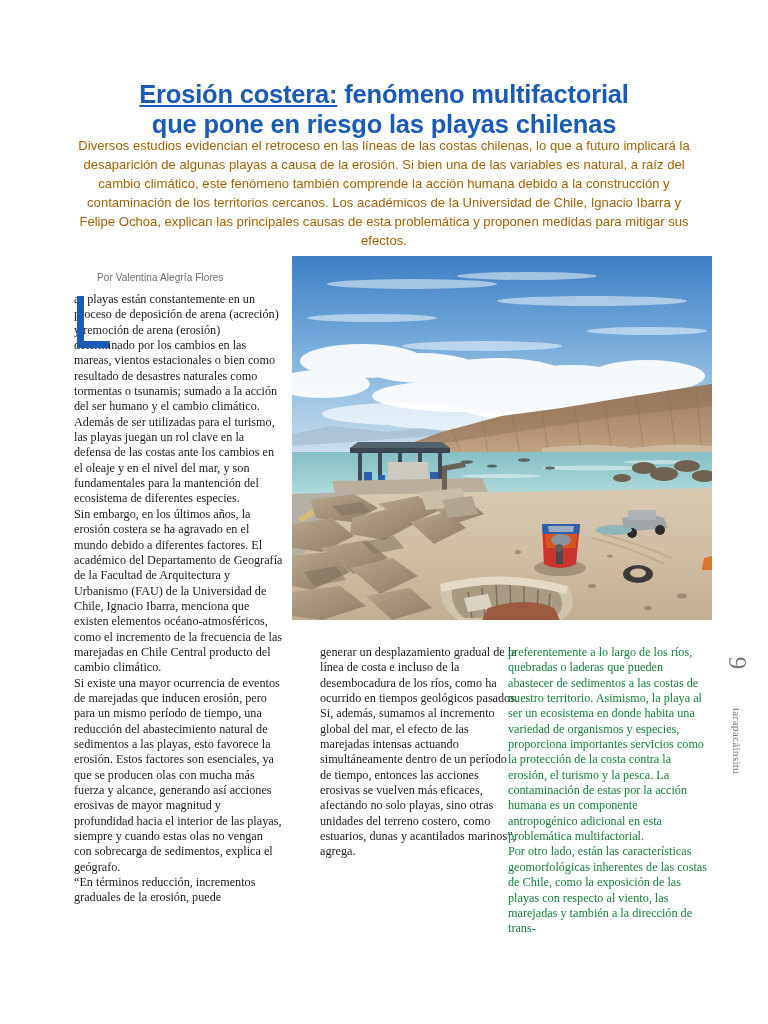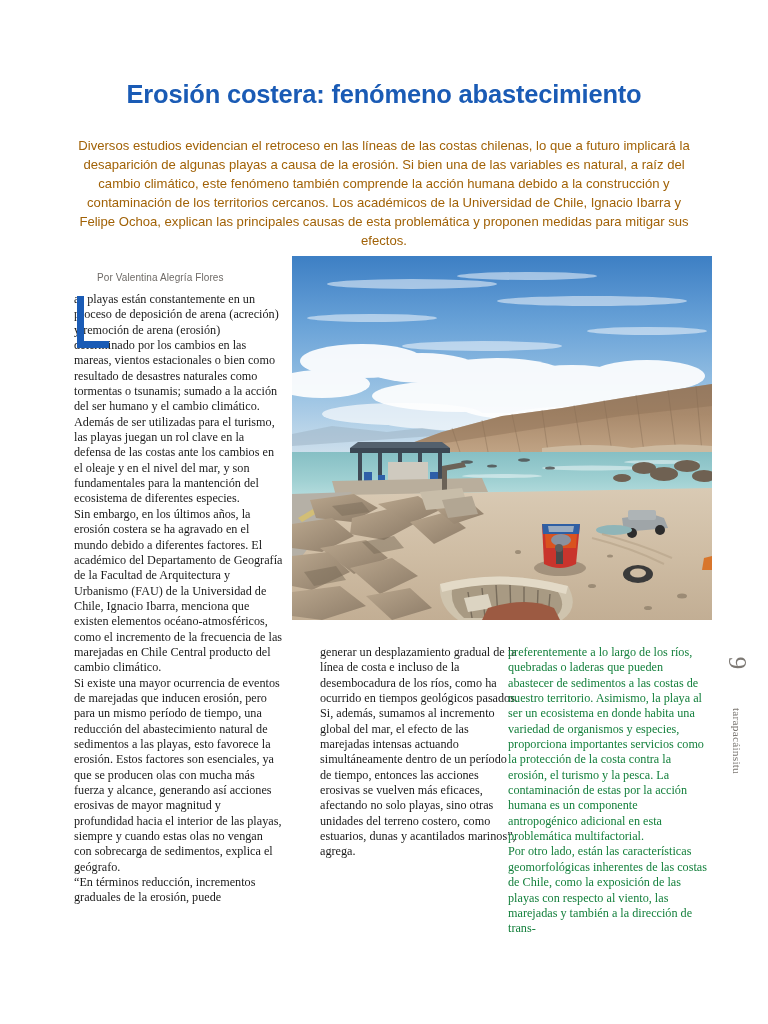--- a/index.html
+++ b/index.html
@@ -31,20 +31,21 @@
     width: 600px;
     text-align: center;
     font-family: "Liberation Sans", sans-serif;
     color: #1a5bb5;
     font-size: 25.5px;
     line-height: 30px;
     letter-spacing: -0.2px;
   }
   .headline .hl-strong {
     font-weight: 700;
+    text-decoration: underline;
   }
   .headline .hl-line2 {
     display: block;
   }
 
   
   .lead {
     position: absolute;
     left: 74px;
     top: 136px;
@@ -179,21 +180,22 @@
     line-height: 22px;
     white-space: nowrap;
   }
 </style>
 </head>
 <body>
 
 <div class="page">
 
   <h1 class="headline">
-    <span class="hl-strong">Erosión costera:</span><span> fenómeno abastecimiento</span>
+    <span class="hl-strong">Erosión costera:</span><span> fenómeno multifactorial</span>
+    <span class="hl-line2">que pone en riesgo las playas chilenas</span>
   </h1>
 
   <div class="lead">Diversos estudios evidencian el retroceso en las líneas de las costas chilenas, lo que a futuro implicará la desaparición de algunas playas a causa de la erosión. Si bien una de las variables es natural, a raíz del cambio climático, este fenómeno también comprende la acción humana debido a la construcción y contaminación de los territorios cercanos. Los académicos de la Universidad de Chile, Ignacio Ibarra y Felipe Ochoa, explican las principales causas de esta problemática y proponen medidas para mitigar sus efectos.</div>
 
   <div class="byline">Por Valentina Alegría Flores</div>
 
   <div class="photo">
     <svg width="420" height="364" viewBox="0 0 420 364">
       <defs>
         <linearGradient id="sky" x1="0" y1="0" x2="0" y2="1">

